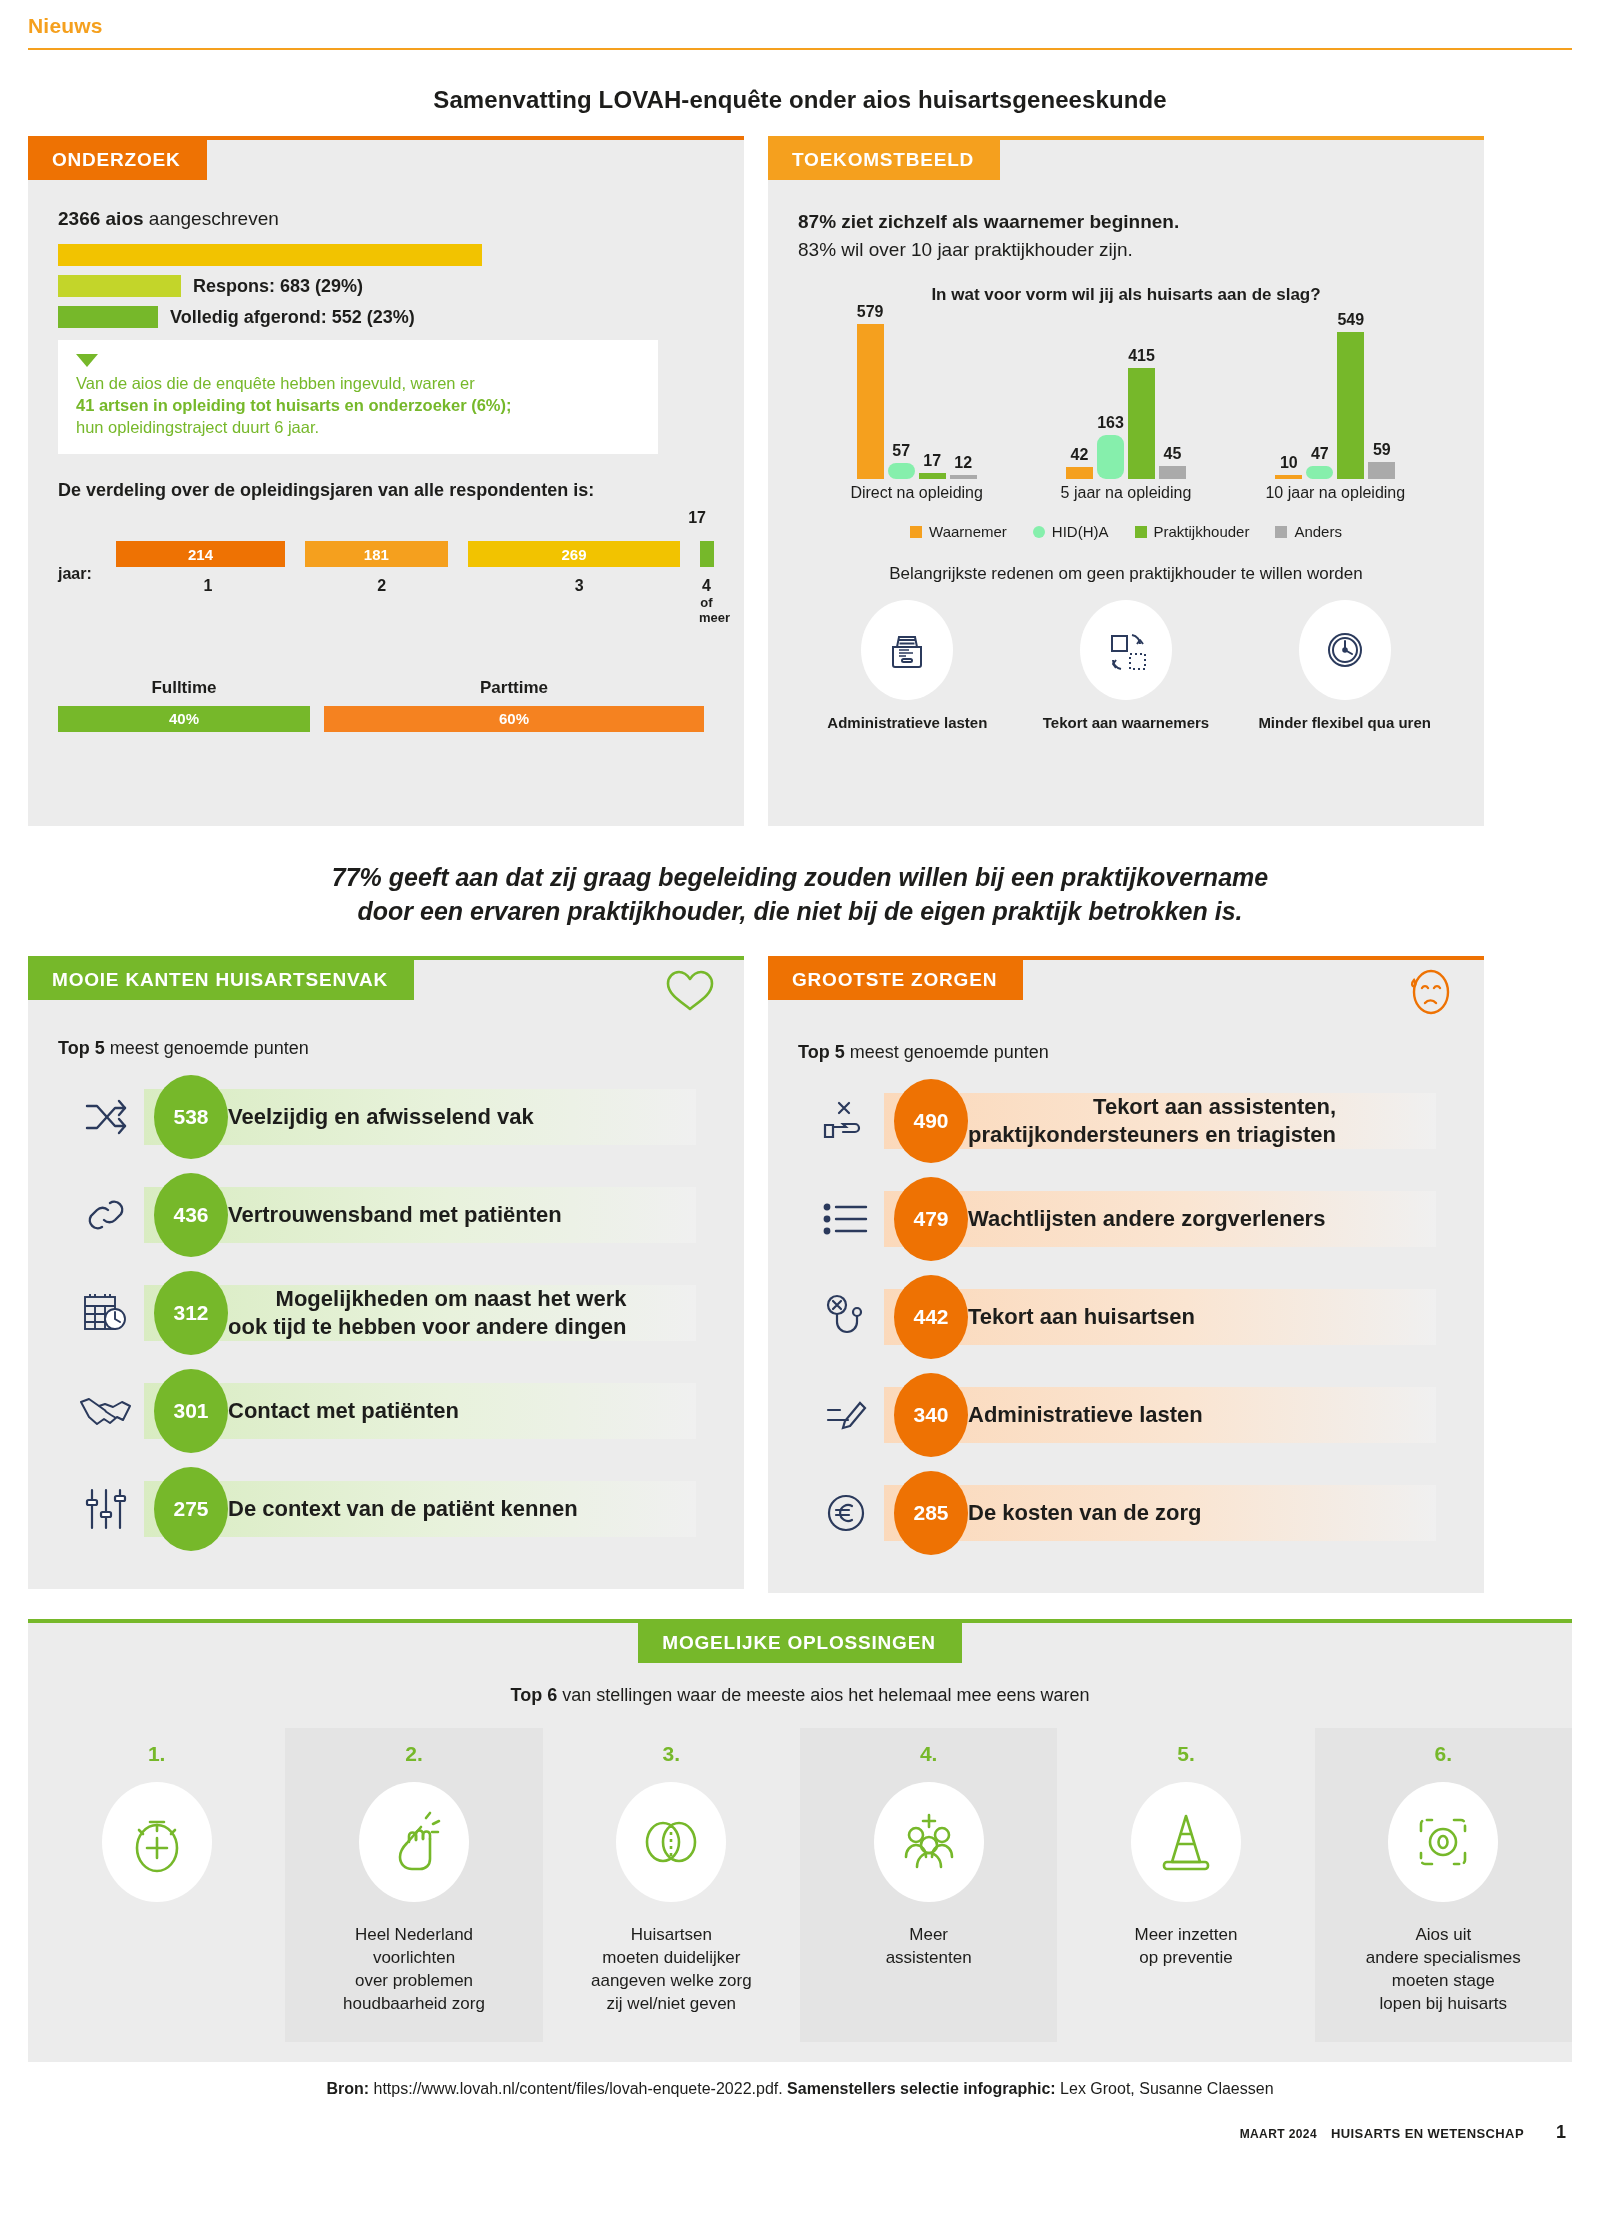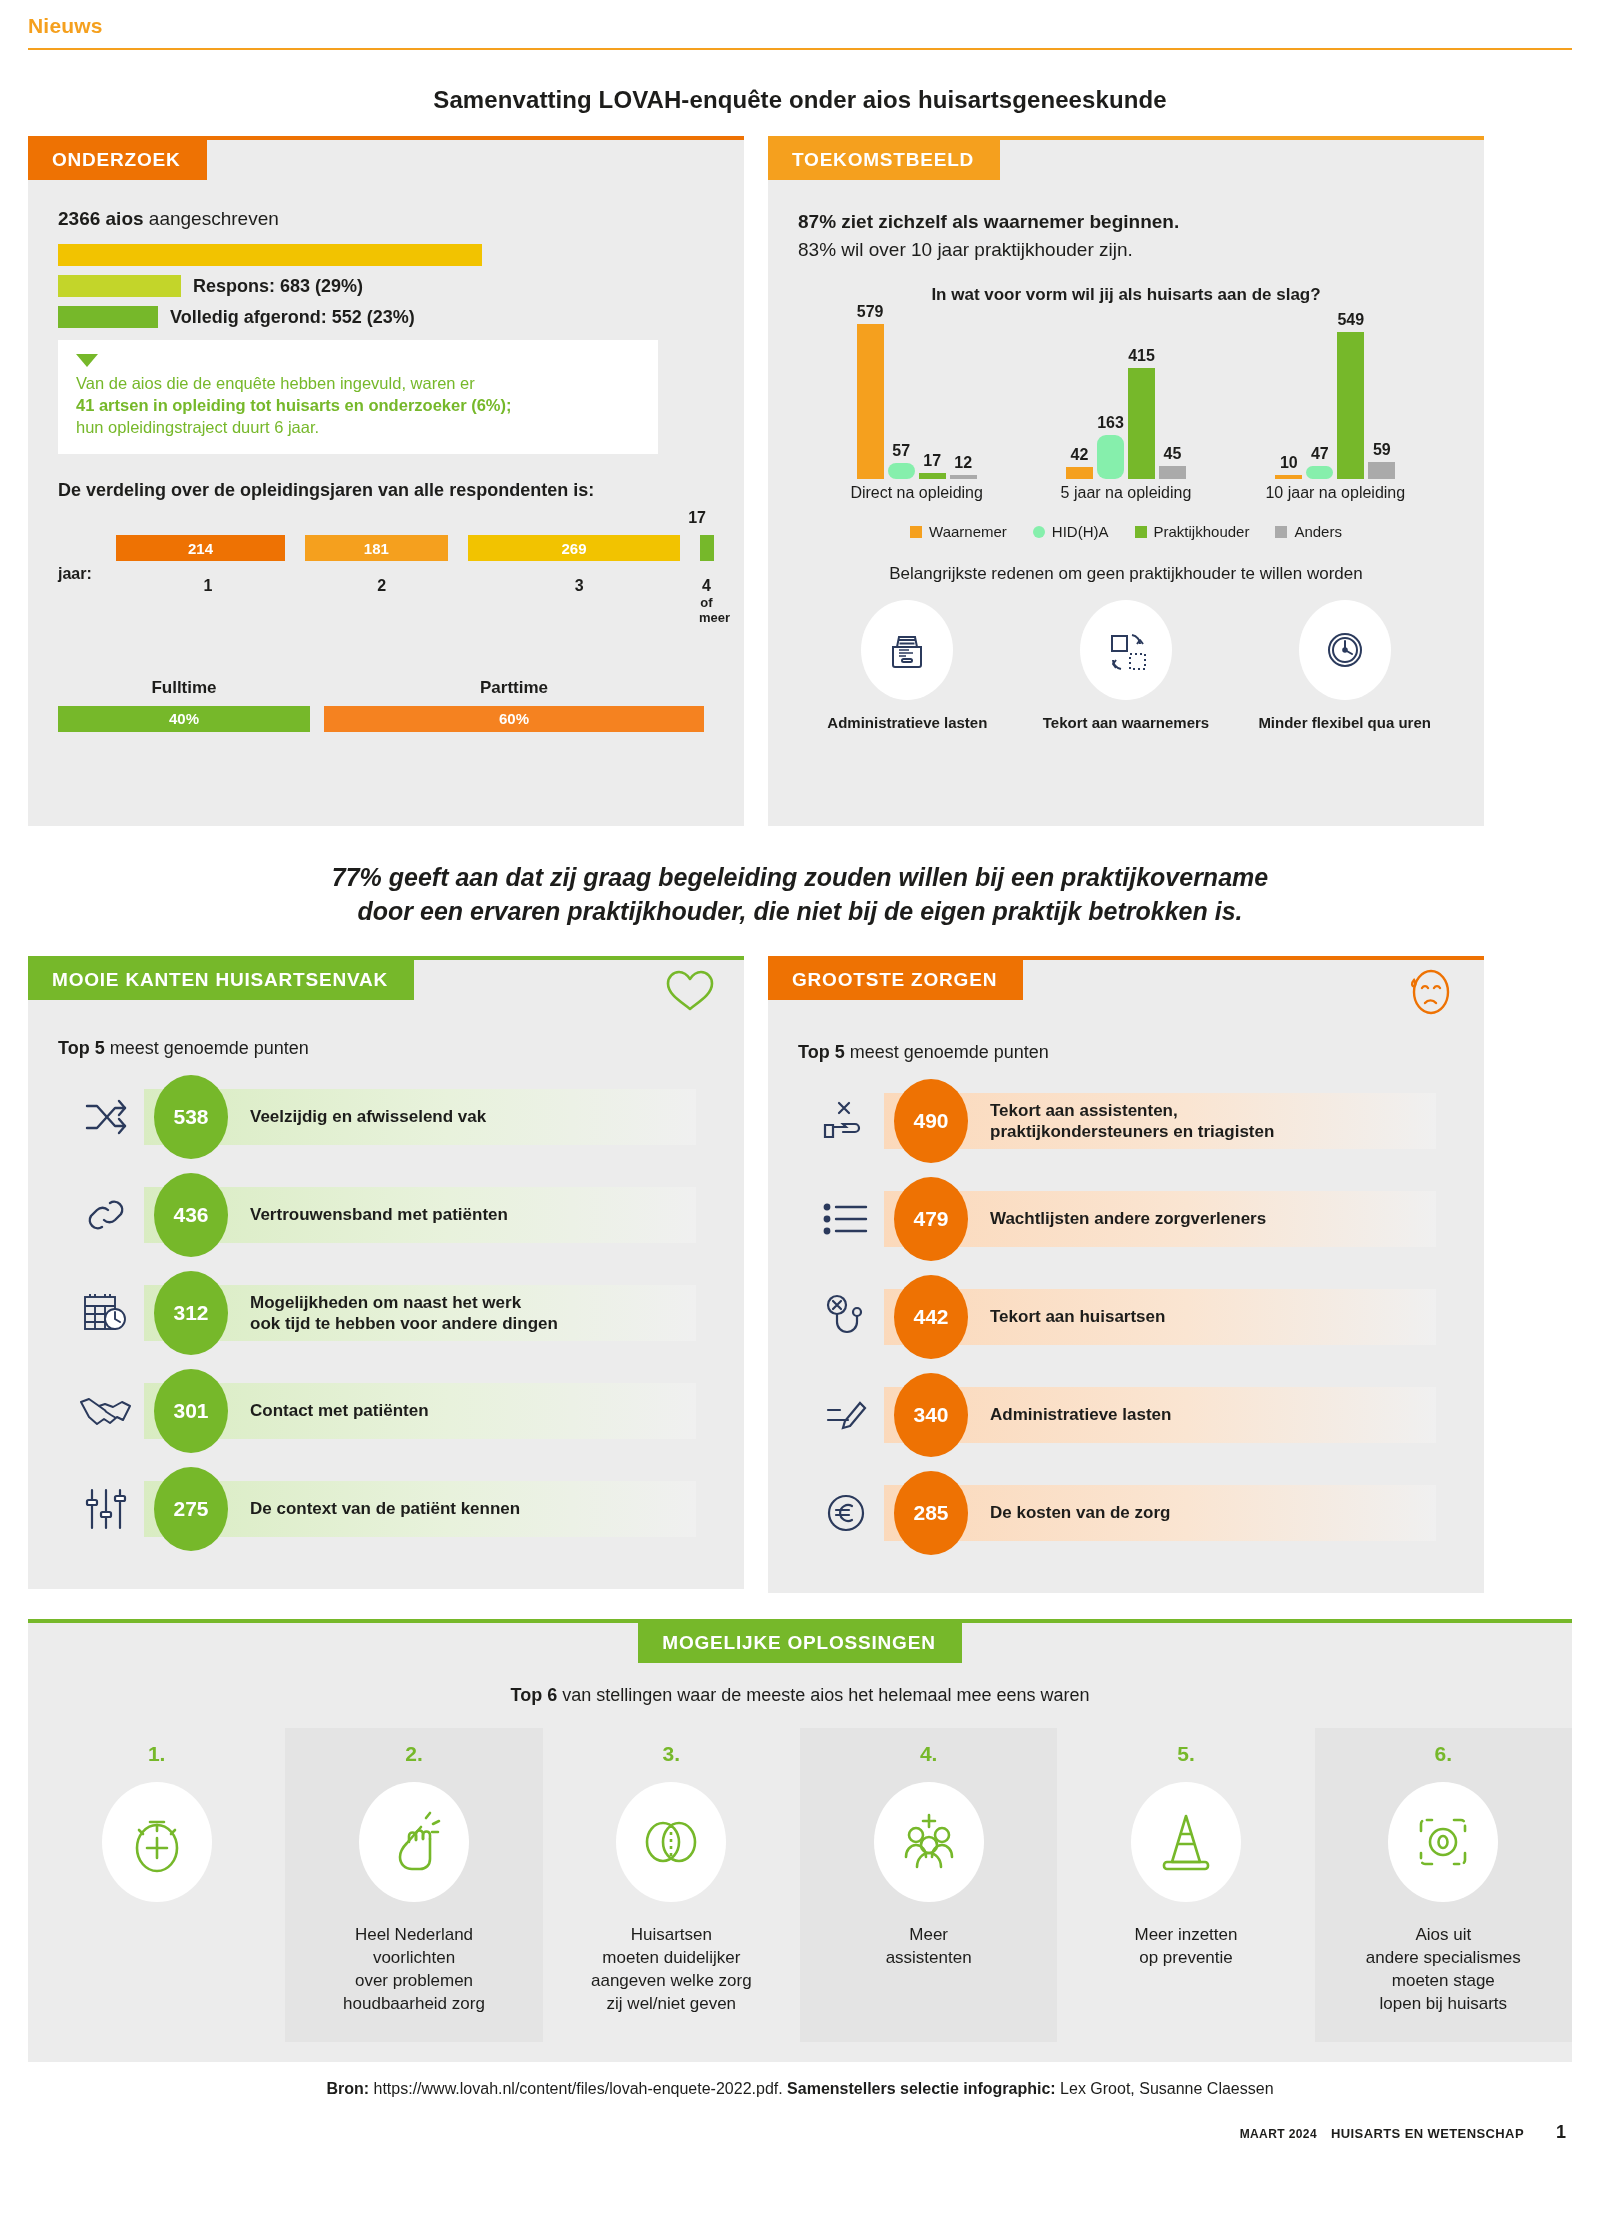--- a/index.html
+++ b/index.html
@@ -62,21 +62,21 @@
     width: 0; height: 0; border-left: 11px solid transparent;
     border-right: 11px solid transparent; border-top: 13px solid #76B82A;
     margin-bottom: 6px;
   }
   .callout p { color: #76B82A; font-size: 16.5px; line-height: 1.32; }
   .callout p b { font-weight: 700; }
 
   .subhead { font-size: 18px; font-weight: 700; margin-top: 26px; }
 
   .years-wrap { margin-top: 34px; position: relative; }
-  .years-bar { display: flex; gap: 20px; height: 38px; margin-left: 58px; }
+  .years-bar { display: flex; gap: 20px; height: 38px; margin-left: 58px; align-items: center; }
   .yseg { height: 26px; color: #fff; font-size: 15px; font-weight: 700;
           display: flex; align-items: center; justify-content: center; }
   .yseg-1 { background: #EE7203; }
   .yseg-2 { background: #F5A01E; }
   .yseg-3 { background: #F2C300; }
   .yseg-4 { background: #76B82A; }
   .yseg-topnum { position: absolute; top: -26px; font-size: 16px; font-weight: 700; color: #1d1d1b; }
   .years-labels { display: flex; gap: 4px; margin-left: 58px; margin-top: 4px; }
   .ylab { text-align: center; font-size: 16px; font-weight: 700; line-height: 1.15; }
   .ylab small { display: block; font-size: 13px; font-weight: 700; }
@@ -138,21 +138,21 @@
   .t5row { height: 84px; display: flex; align-items: center; margin-bottom: 14px; position: relative; }
   .t5icon { width: 96px; display: flex; align-items: center; justify-content: center; z-index: 3; }
   .t5band { position: absolute; left: 86px; right: 18px; height: 56px; top: 14px; z-index: 1; }
   .band-green { background: linear-gradient(90deg, #d9ecc2 0%, #e8f2dc 55%, #f0f0f0 100%); }
   .band-orange { background: linear-gradient(90deg, #fbd9bb 0%, #fae5d2 55%, #f0f0f0 100%); }
   .t5bubble { width: 74px; height: 84px; border-radius: 50%; display: flex;
               align-items: center; justify-content: center; color: #fff;
               font-size: 21px; font-weight: 700; z-index: 3; }
   .bub-green { background: #76B82A; }
   .bub-orange { background: #EE7203; }
-  .t5label { margin-left: 22px; font-size: 17px; font-weight: 700; line-height: 1.26; z-index: 3; }
+  .t5label { font-size: 22px; font-weight: 700; line-height: 1.26; z-index: 3; text-align: right; }
 
   
   .panel-opl { width: 100%; margin-top: 26px; padding-bottom: 20px; }
   .opl-tabwrap { display: flex; justify-content: center; }
   .opl-sub { text-align: center; font-size: 18px; margin-top: 22px; }
   .opl-sub b { font-weight: 700; }
   .opl-grid { display: flex; margin-top: 22px; }
   .opl-col { flex: 1; text-align: center; padding: 14px 10px 26px 10px; }
   .opl-col.alt { background: #e4e4e4; }
   .opl-num { color: #76B82A; font-size: 21px; font-weight: 700; }

